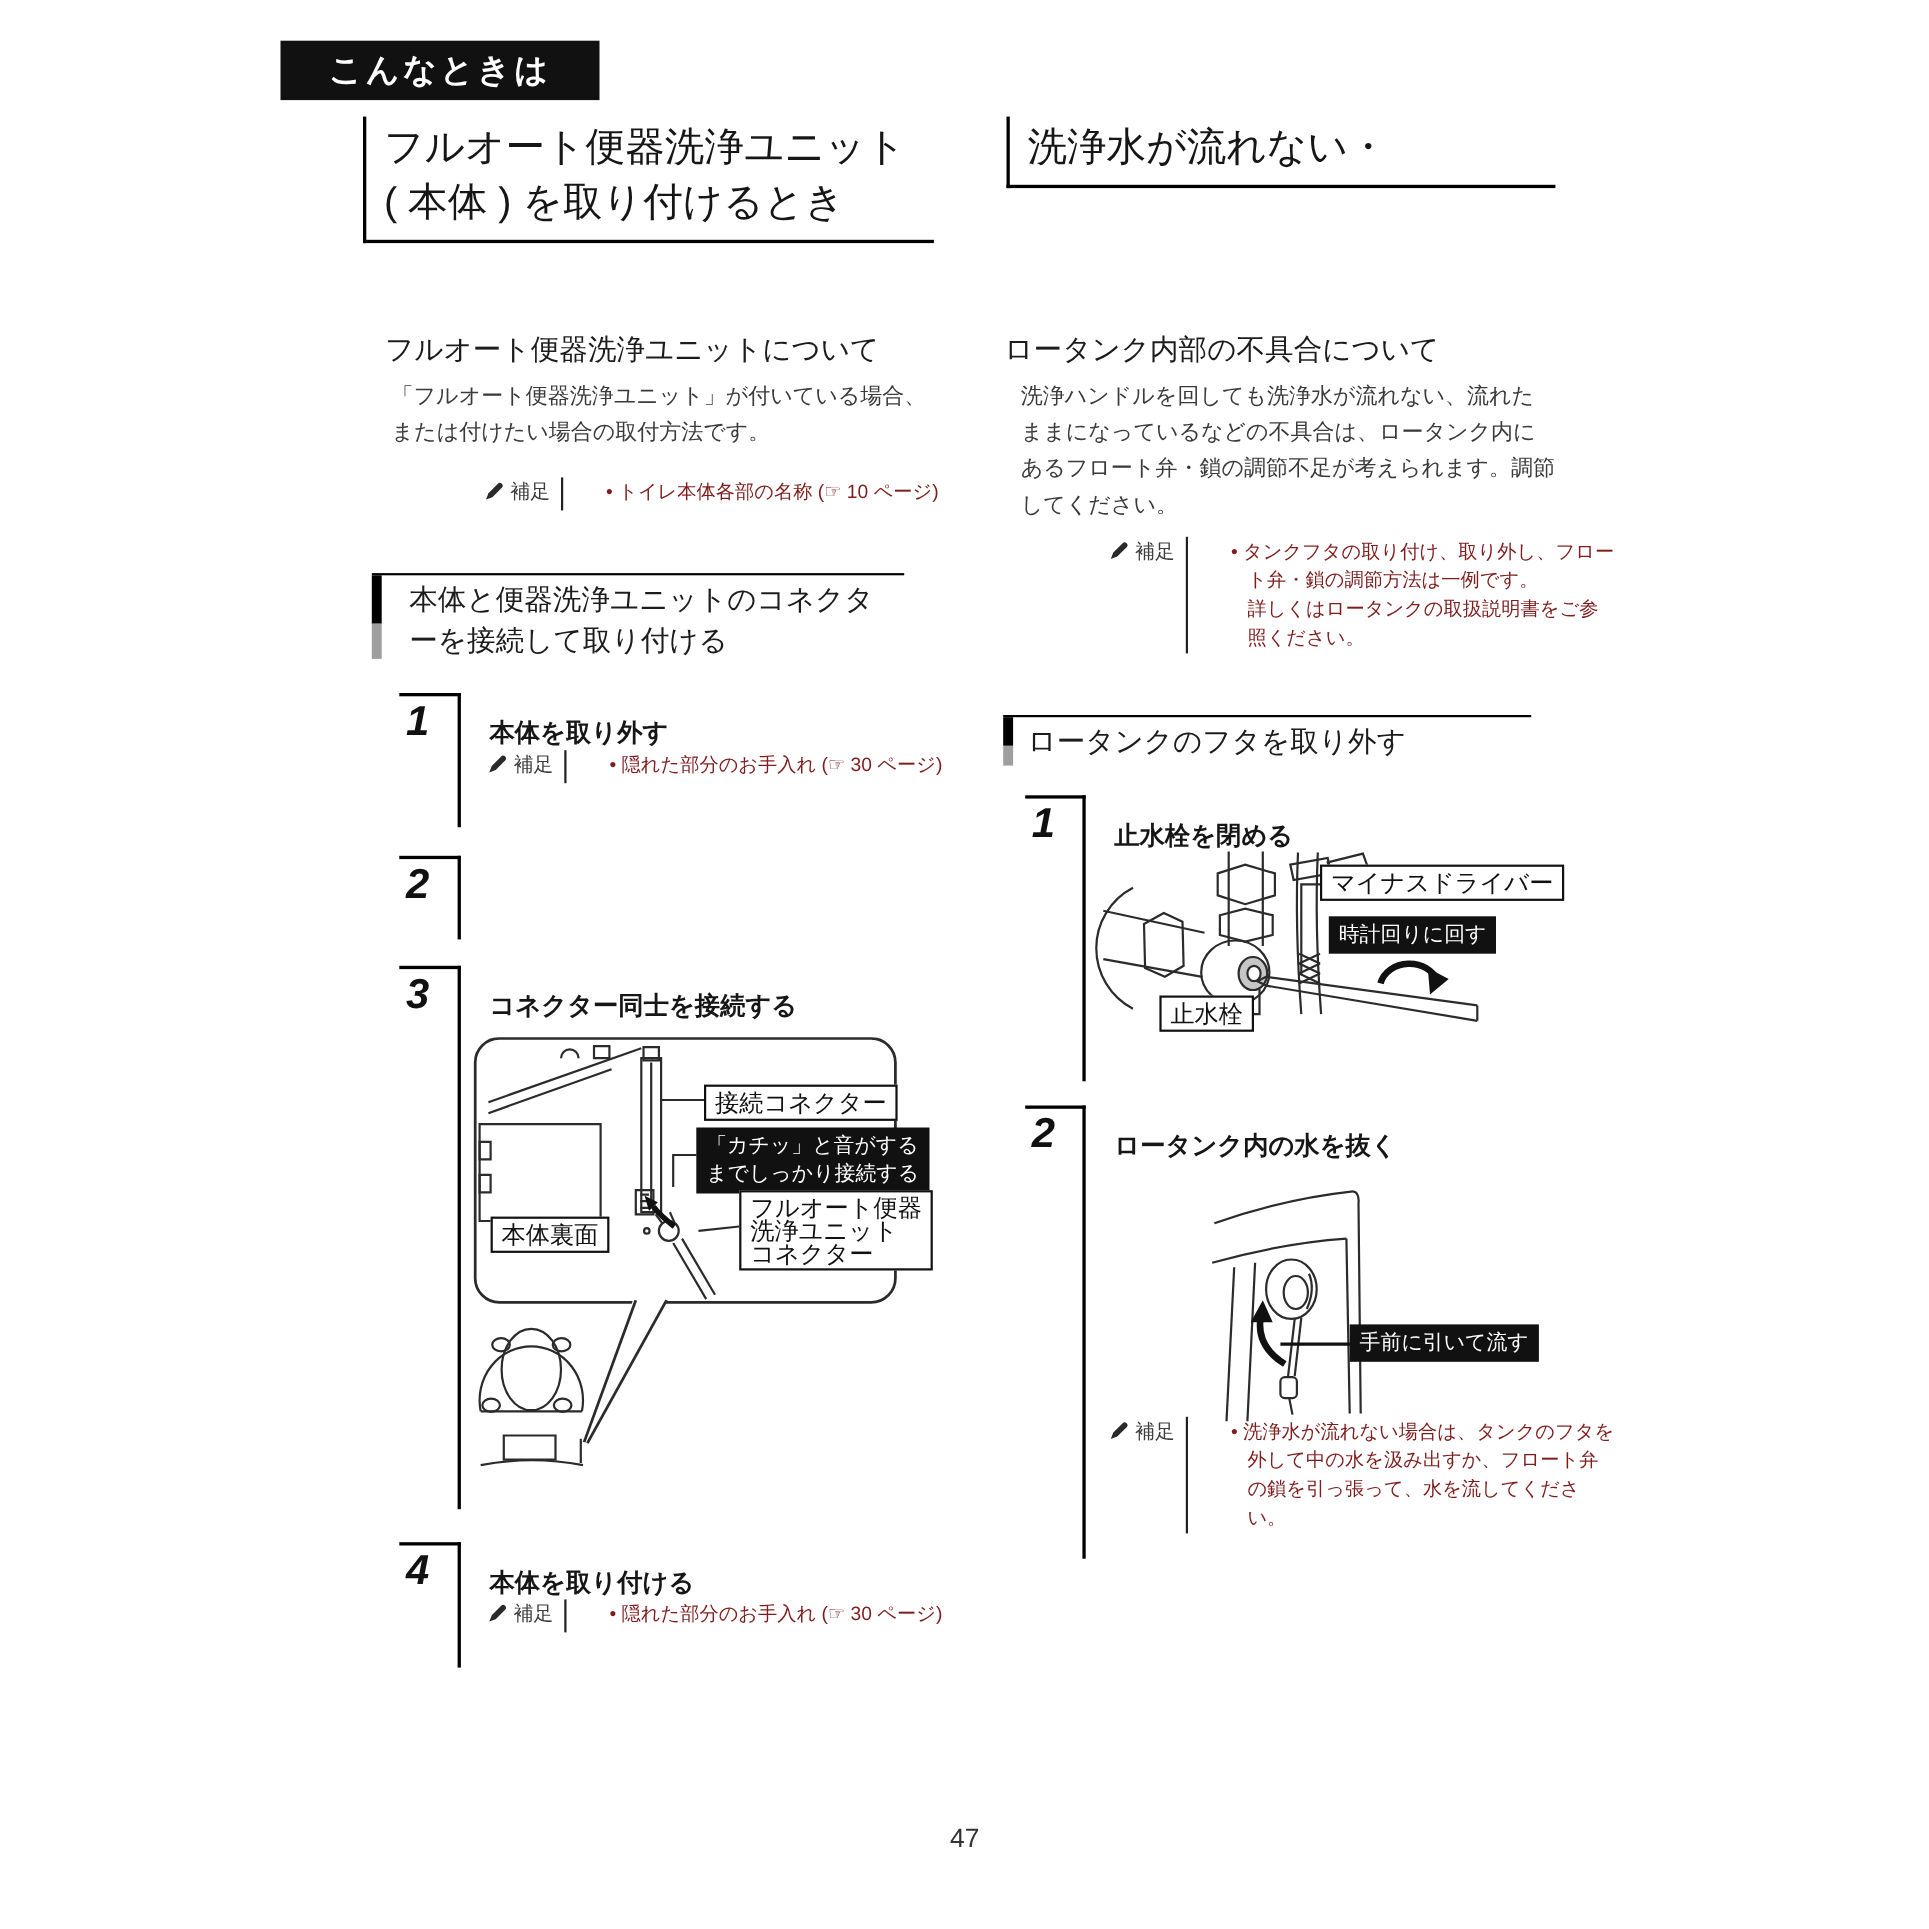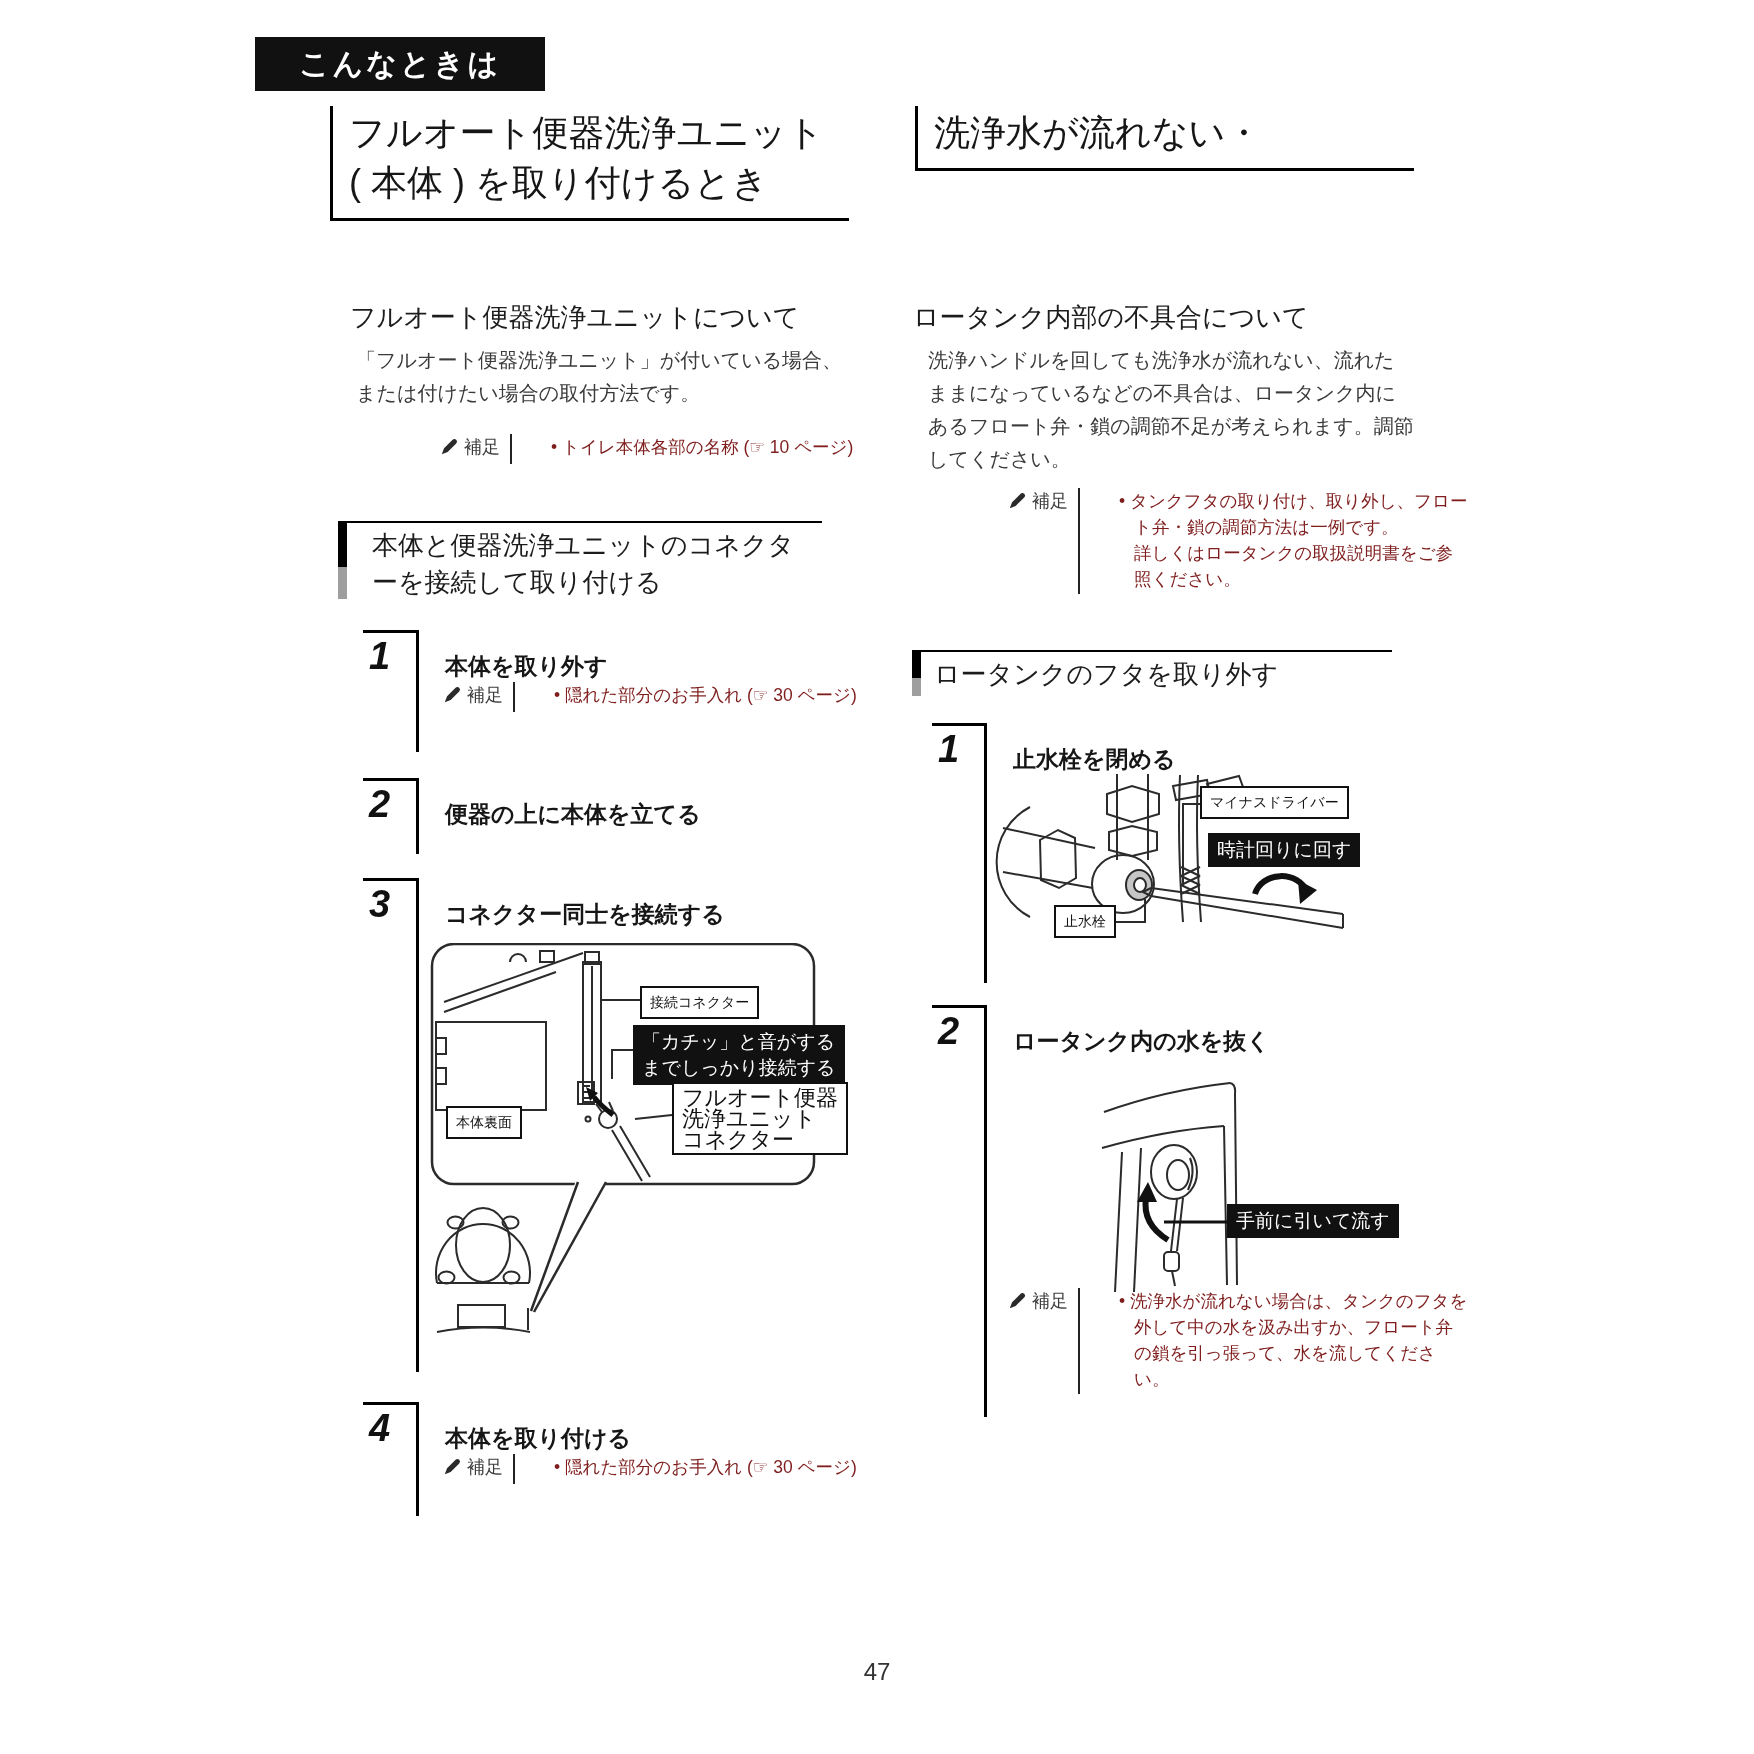--- a/index.html
+++ b/index.html
@@ -47,21 +47,21 @@
     flex:none;width:47px;border-top:3px solid #000;border-right:3px solid #000;
     font-size:38px;font-style:italic;font-weight:700;color:#111;
     padding:0 0 0 6px;line-height:46px;
   }
   .step .content{flex:1;}
   .step .content .step-title{font-size:23px;font-weight:700;color:#161616;margin:21px 0 0 26px;white-space:nowrap;}
 
   
   .lbl-box{
     position:absolute;border:2px solid #111;background:#fff;color:#111;
-    font-size:14px;line-height:27px;padding:1px 8px;white-space:nowrap;
+    font-size:22px;line-height:27px;padding:1px 8px;white-space:nowrap;
   }
   .lbl-black{
     position:absolute;background:#111;color:#fff;
     font-size:19px;line-height:26px;padding:4px 9px;white-space:nowrap;font-weight:500;
   }
   .lbl-box.multi{line-height:21px;font-size:22px;padding:3px 8px;}
 
   svg.draw{position:absolute;left:0;top:0;}
   svg.draw *{vector-effect:non-scaling-stroke;}
 
@@ -134,23 +134,20 @@
   <svg class="pencil" width="18" height="18" viewBox="0 0 20 20">
     <path d="M2 18 L4.5 11.5 L14 2 Q16 0 18 2 Q20 4 18 6 L8.5 15.5 Z" fill="#2a2a2a"></path>
   </svg>
   <span class="note-label">補足</span>
   <span class="note-divider" style="height:30px;"></span>
   <div class="note-text nowrap">• 隠れた部分のお手入れ (☞ 30 ページ)</div>
 </div>
 
 <div class="abs step" style="left:363px;top:778px;width:460px;height:76px;">
   <div class="numcell">2</div>
-  <div class="content">
-      <div class="step-title">便器の上に本体を立てる</div>
-    </div>
 </div>
 
 <div class="abs step" style="left:363px;top:878px;width:460px;height:494px;">
   <div class="numcell">3</div>
   <div class="content">
       <div class="step-title">コネクター同士を接続する</div>
     </div>
 </div>
 
 <div class="abs" style="left:428px;top:943px;width:392px;height:452px;">

